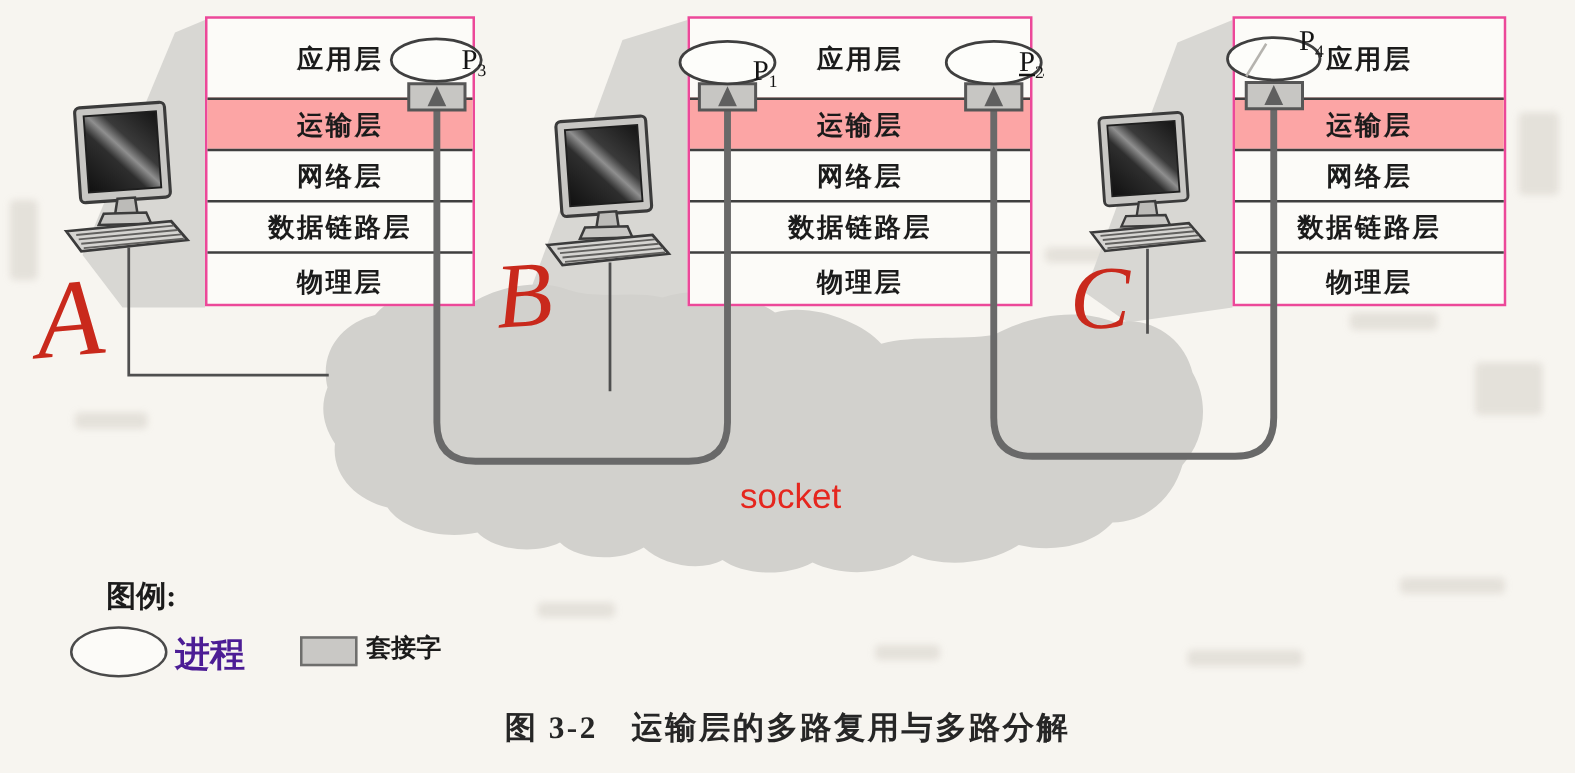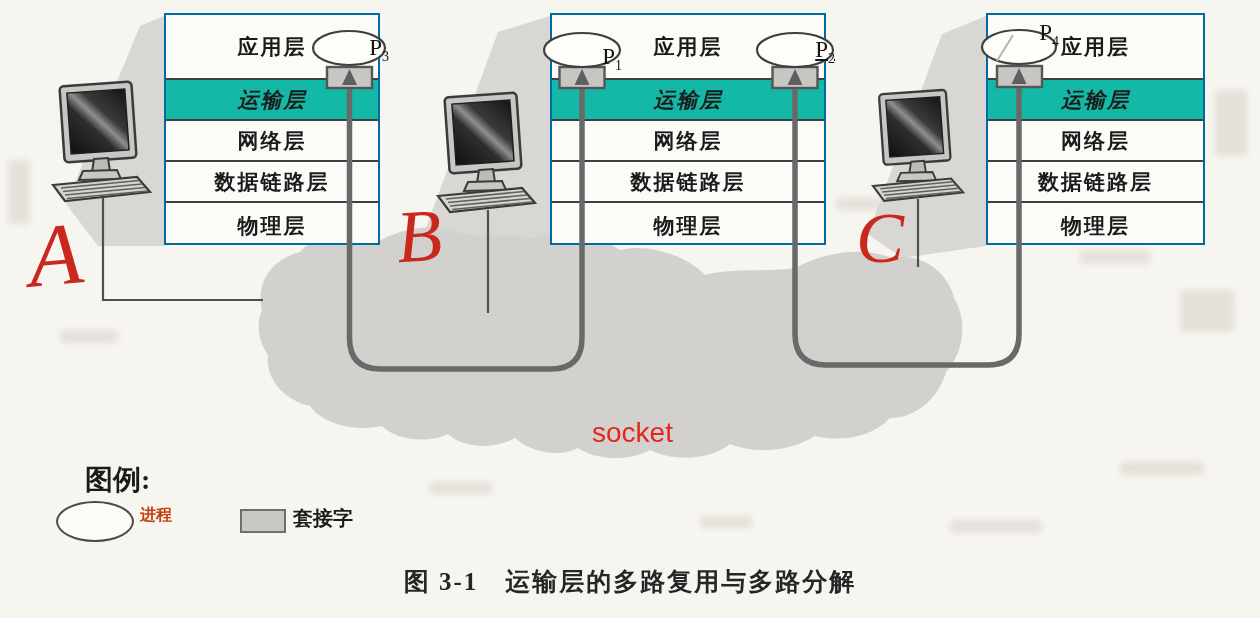--- a/index.html
+++ b/index.html
@@ -7,54 +7,53 @@
     position:relative;width:1260px;height:618px;overflow:hidden;
     background:#f7f5f0;
     font-family:"Liberation Serif","DejaVu Serif",serif;
   }
   .svg-layer{position:absolute;left:0;top:0;width:1260px;height:618px;pointer-events:none;}
   .bg{z-index:1;} .fg{z-index:4;}
 
   
   .stack{
     position:absolute;z-index:2;box-sizing:border-box;
-    border:2px solid #0369a1;background:#fcfbf8;height:232px;
+    border:2px solid #ec4899;background:#fcfbf8;height:232px;
   }
   .stack .row{
     box-sizing:border-box;display:flex;align-items:center;justify-content:center;
     font-size:21px;font-weight:700;color:#1b1b1b;letter-spacing:2px;white-space:nowrap;
   }
   .stack .row + .row{border-top:2px solid #3f3f3f;}
   .row.app{height:63px;}
   .row.std{height:41px;}
   .row.last{height:48px;}
-  .row.transport{background:#14b8a6;font-style:italic;}
+  .row.transport{background:#fca5a5;}
 
   
   .proc{
     position:absolute;z-index:5;width:80px;text-align:right;
     font-size:23px;line-height:28px;color:#141414;
   }
   .proc sub{font-size:14px;}
 
   
   .socket-note{
     position:absolute;z-index:5;left:592px;top:381px;
     font-size:28px;color:#e5261e;
     font-family:"Liberation Sans","DejaVu Sans",sans-serif;
-    margin-top:36px;
-  }
-
-  
-  .legend-title{position:absolute;z-index:3;left:85px;top:461px;font-size:28px;font-weight:700;color:#1b1b1b;}
+  }
+
+  
+  .legend-title{position:absolute;z-index:3;left:85px;top:461px;font-size:24px;font-weight:700;color:#1b1b1b;}
   .legend-ellipse{
     position:absolute;z-index:3;left:56px;top:501px;width:74px;height:37px;
     border:2.5px solid #4a4a4a;border-radius:50%;background:#fcfbf8;
   }
-  .legend-proc-label{position:absolute;z-index:3;left:140px;top:505px;font-size:16px;font-weight:700;color:#c2410c;}
+  .legend-proc-label{position:absolute;z-index:3;left:140px;top:505px;font-size:28px;font-weight:700;color:#4c1d95;}
   .legend-rect{
     position:absolute;z-index:3;left:240px;top:509px;width:42px;height:20px;
     background:#c9c8c5;border:2.5px solid #6e6e6c;
   }
   .legend-socket-label{position:absolute;z-index:3;left:293px;top:505px;font-size:20px;font-weight:700;color:#1b1b1b;}
 
   
   .caption{
     position:absolute;z-index:3;left:0;right:0;top:565px;text-align:center;
     font-size:25px;font-weight:700;color:#262626;letter-spacing:2px;
@@ -220,15 +219,15 @@
   </div>
 
   <div class="socket-note">socket</div>
 
   <div class="legend-title">图例:</div>
   <div class="legend-ellipse"></div>
   <div class="legend-proc-label">进程</div>
   <div class="legend-rect"></div>
   <div class="legend-socket-label">套接字</div>
 
-  <div class="caption">图 3-1　运输层的多路复用与多路分解</div>
+  <div class="caption">图 3-2　运输层的多路复用与多路分解</div>
 
 </div>
 
 </body></html>

